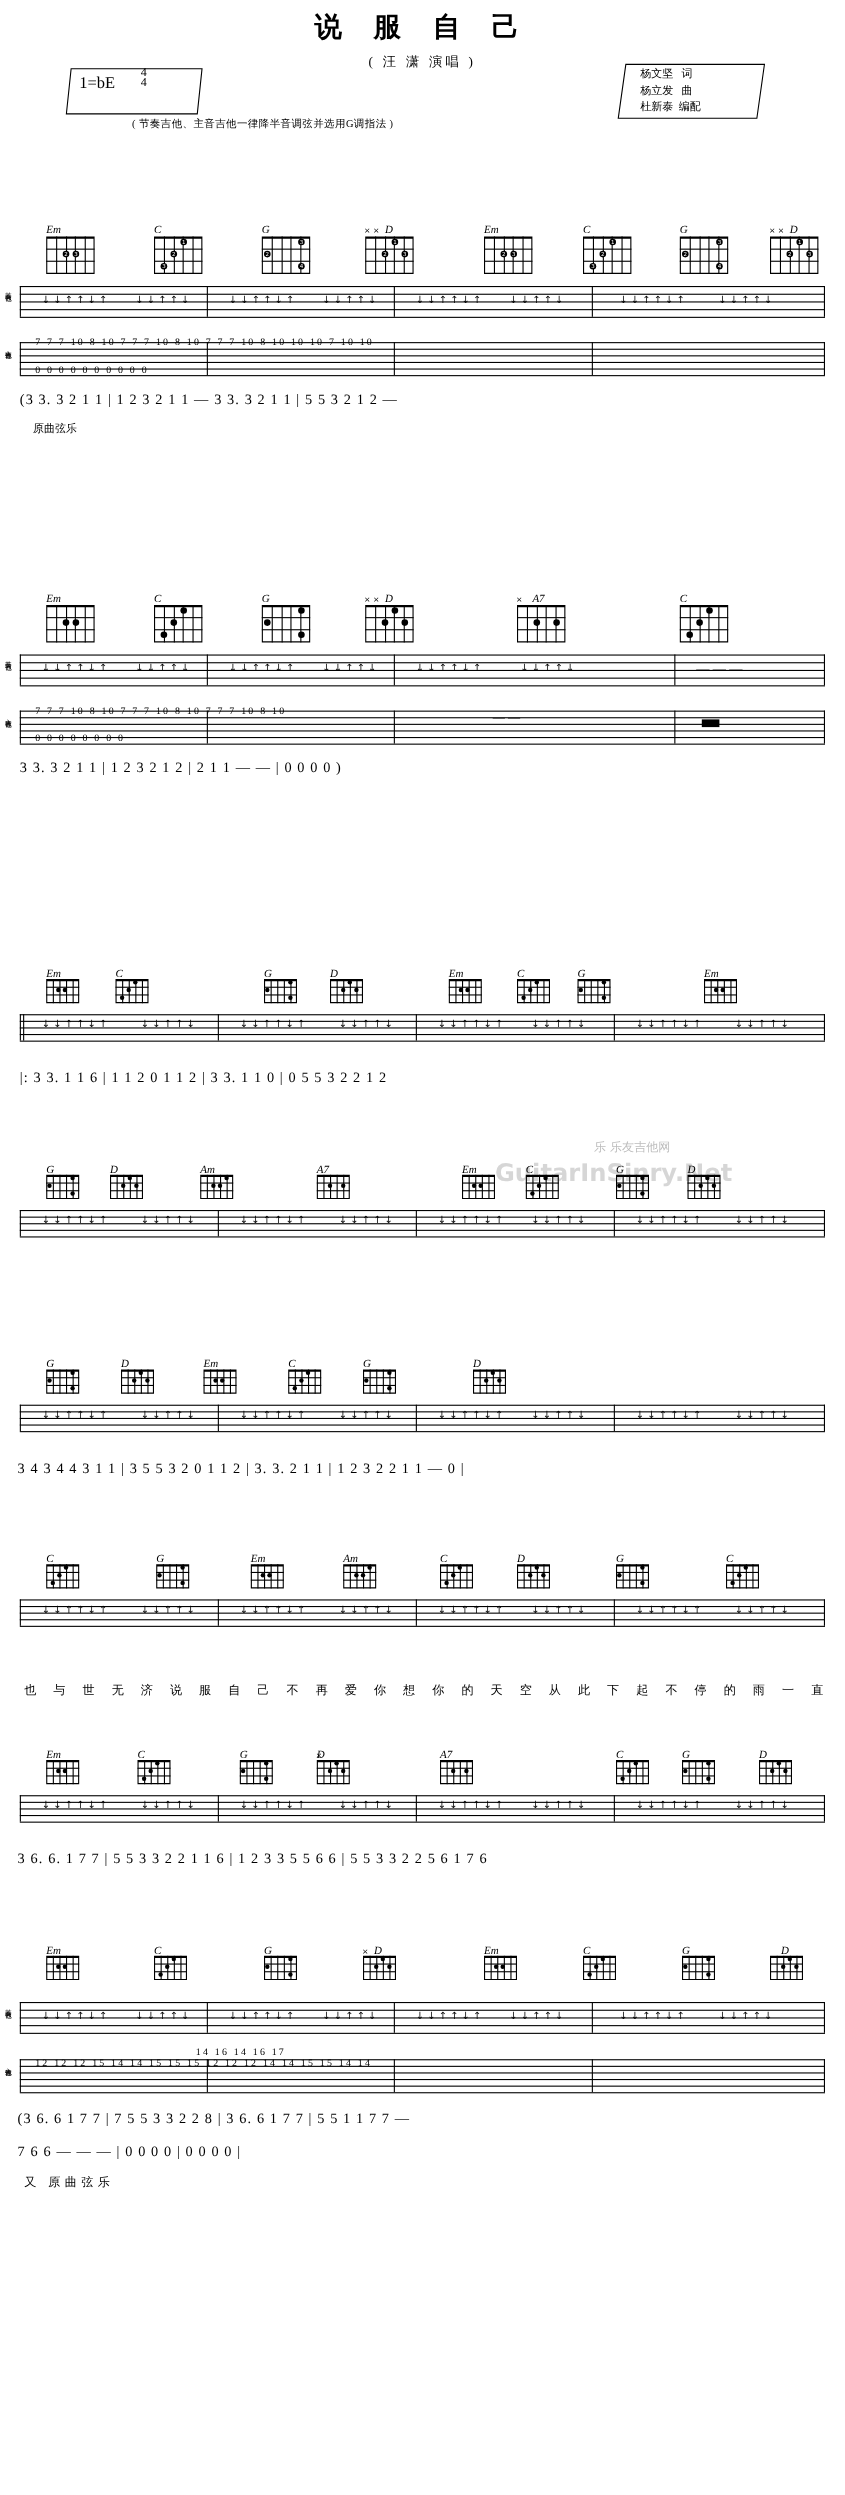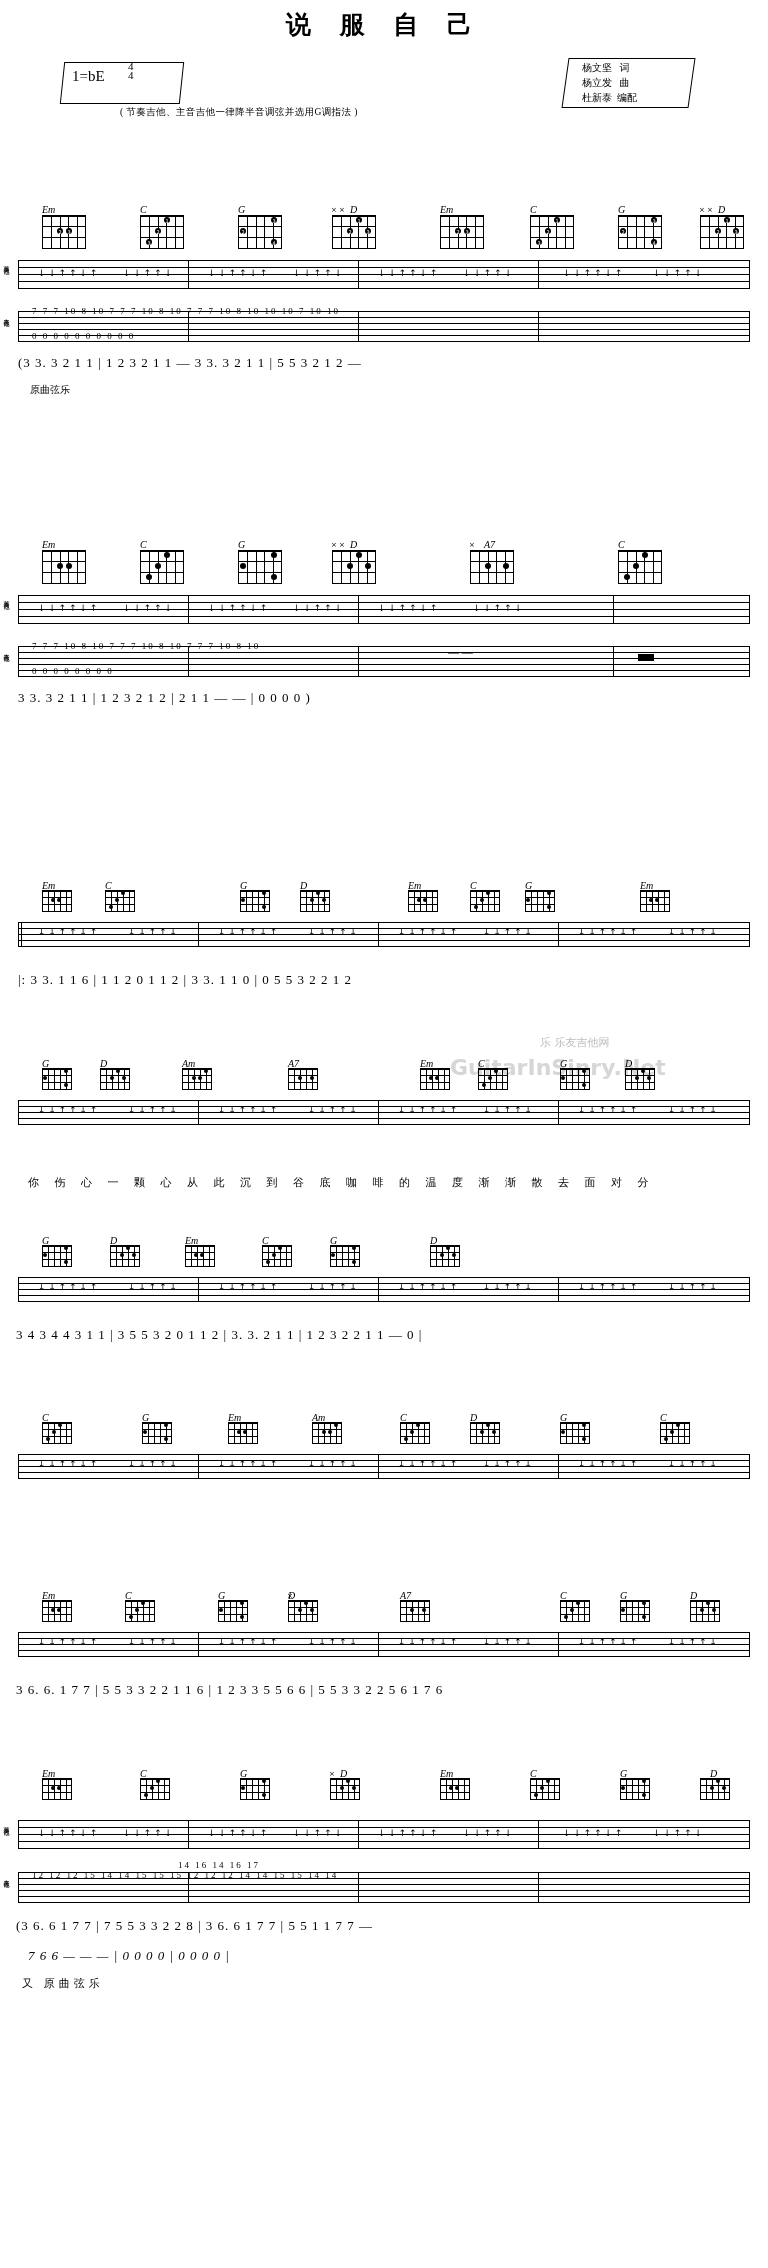--- a/index.html
+++ b/index.html
@@ -44,20 +44,21 @@
   
   .tabnums{position:absolute;font-size:9px;font-family:"Liberation Serif",serif;white-space:nowrap;letter-spacing:2px;}
   .strum{position:absolute;font-size:9px;font-family:"DejaVu Sans",sans-serif;}
 </style>
 </head>
 <body>
 
 <div class="sheet">
 
   <div class="title">说 服 自 己</div>
+  <div class="singer">( 汪  潇  演唱 )</div>
 
   <div class="keybox"></div>
   <div class="keytext">
     <span>1=</span><span>bE</span>
   </div>
   <div class="meter">
     <div>4</div>
     <div>4</div>
   </div>
 
@@ -619,21 +620,20 @@
       <div class="strum" style="left:20px;top:5px;">↓ ↓ ↑ ↑ ↓ ↑</div>
       <div class="strum" style="left:110px;top:5px;">↓ ↓ ↑ ↑ ↓</div>
       <div class="strum" style="left:200px;top:5px;">↓ ↓ ↑ ↑ ↓ ↑</div>
       <div class="strum" style="left:290px;top:5px;">↓ ↓ ↑ ↑ ↓</div>
       <div class="strum" style="left:380px;top:5px;">↓ ↓ ↑ ↑ ↓ ↑</div>
       <div class="strum" style="left:465px;top:5px;">↓ ↓ ↑ ↑ ↓</div>
       <div class="strum" style="left:560px;top:5px;">↓ ↓ ↑ ↑ ↓ ↑</div>
       <div class="strum" style="left:650px;top:5px;">↓ ↓ ↑ ↑ ↓</div>
     </div>
 
-    <div class="lyr" style="left:28px;top:117px;">你 伤 心 一 颗 心 从 此   沉 到 谷 底     咖 啡 的 温 度   渐 渐 散 去   面 对 分</div>
   </div>
 
   <div class="sys" style="top:1235px;height:130px;">
     <div class="chname" style="left:42px;top:0;">G</div>
     <div class="chname" style="left:110px;top:0;">D</div>
     <div class="chname" style="left:185px;top:0;">Em</div>
     <div class="chname" style="left:262px;top:0;">C</div>
     <div class="chname" style="left:330px;top:0;">G</div>
     <div class="chname" style="left:430px;top:0;">D</div>
 
@@ -853,20 +853,21 @@
       <div class="strum" style="left:20px;top:5px;">↓ ↓ ↑ ↑ ↓ ↑</div>
       <div class="strum" style="left:110px;top:5px;">↓ ↓ ↑ ↑ ↓</div>
       <div class="strum" style="left:200px;top:5px;">↓ ↓ ↑ ↑ ↓ ↑</div>
       <div class="strum" style="left:290px;top:5px;">↓ ↓ ↑ ↑ ↓</div>
       <div class="strum" style="left:380px;top:5px;">↓ ↓ ↑ ↑ ↓ ↑</div>
       <div class="strum" style="left:465px;top:5px;">↓ ↓ ↑ ↑ ↓</div>
       <div class="strum" style="left:560px;top:5px;">↓ ↓ ↑ ↑ ↓ ↑</div>
       <div class="strum" style="left:650px;top:5px;">↓ ↓ ↑ ↑ ↓</div>
     </div>
 
+    <div class="lyr" style="left:22px;top:117px;">也 与 世 无 济   说 服 自 己 不 再 爱 你   想 你 的 天 空 从 此 下 起 不 停 的 雨     一 直</div>
   </div>
 
   <div class="sys" style="top:1590px;height:130px;">
     <div class="chname" style="left:42px;top:0;">Em</div>
     <div class="chname" style="left:125px;top:0;">C</div>
     <div class="chname" style="left:218px;top:0;">G</div>
     <div class="chname" style="left:288px;top:0;">D</div>
     <div class="chname" style="left:400px;top:0;">A7</div>
     <div class="chname" style="left:560px;top:0;">C</div>
     <div class="chname" style="left:620px;top:0;">G</div>
@@ -1130,17 +1131,17 @@
       <div class="bar" style="left:170px;top:0;height:30px;"></div>
       <div class="bar" style="left:340px;top:0;height:30px;"></div>
       <div class="bar" style="left:520px;top:0;height:30px;"></div>
       <div class="bar" style="left:731px;top:0;height:30px;"></div>
       <div class="tabnums" style="left:14px;top:-2px;">12    12  12   15 14  14    15  15    15  12  12  12  14  14   15  15  14  14</div>
       <div class="tabnums" style="left:160px;top:-12px;">14 16  14  16  17</div>
     </div>
     <div class="lbl-v" style="left:3px;top:106px;">主音吉他</div>
 
     <div class="num" style="left:16px;top:150px;">(3   6. 6  1 7 7  | 7 5 5  3 3 2 2  8 | 3   6. 6   1 7 7  | 5 5 1 1 7 7   —</div>
-    <div class="num" style="left:28px;top:180px;font-style:italic;">7 6 6  —  —  —  |  0   0   0   0  |  0   0   0   0  |</div>
+    <div class="num" style="left:16px;top:180px;">7 6 6  —  —  —  |  0   0   0   0  |  0   0   0   0  |</div>
     <div class="txt" style="left:22px;top:208px;font-size:11px;letter-spacing:4px;">又   原曲弦乐</div>
   </div>
 
 </div>
 
 </body></html>

